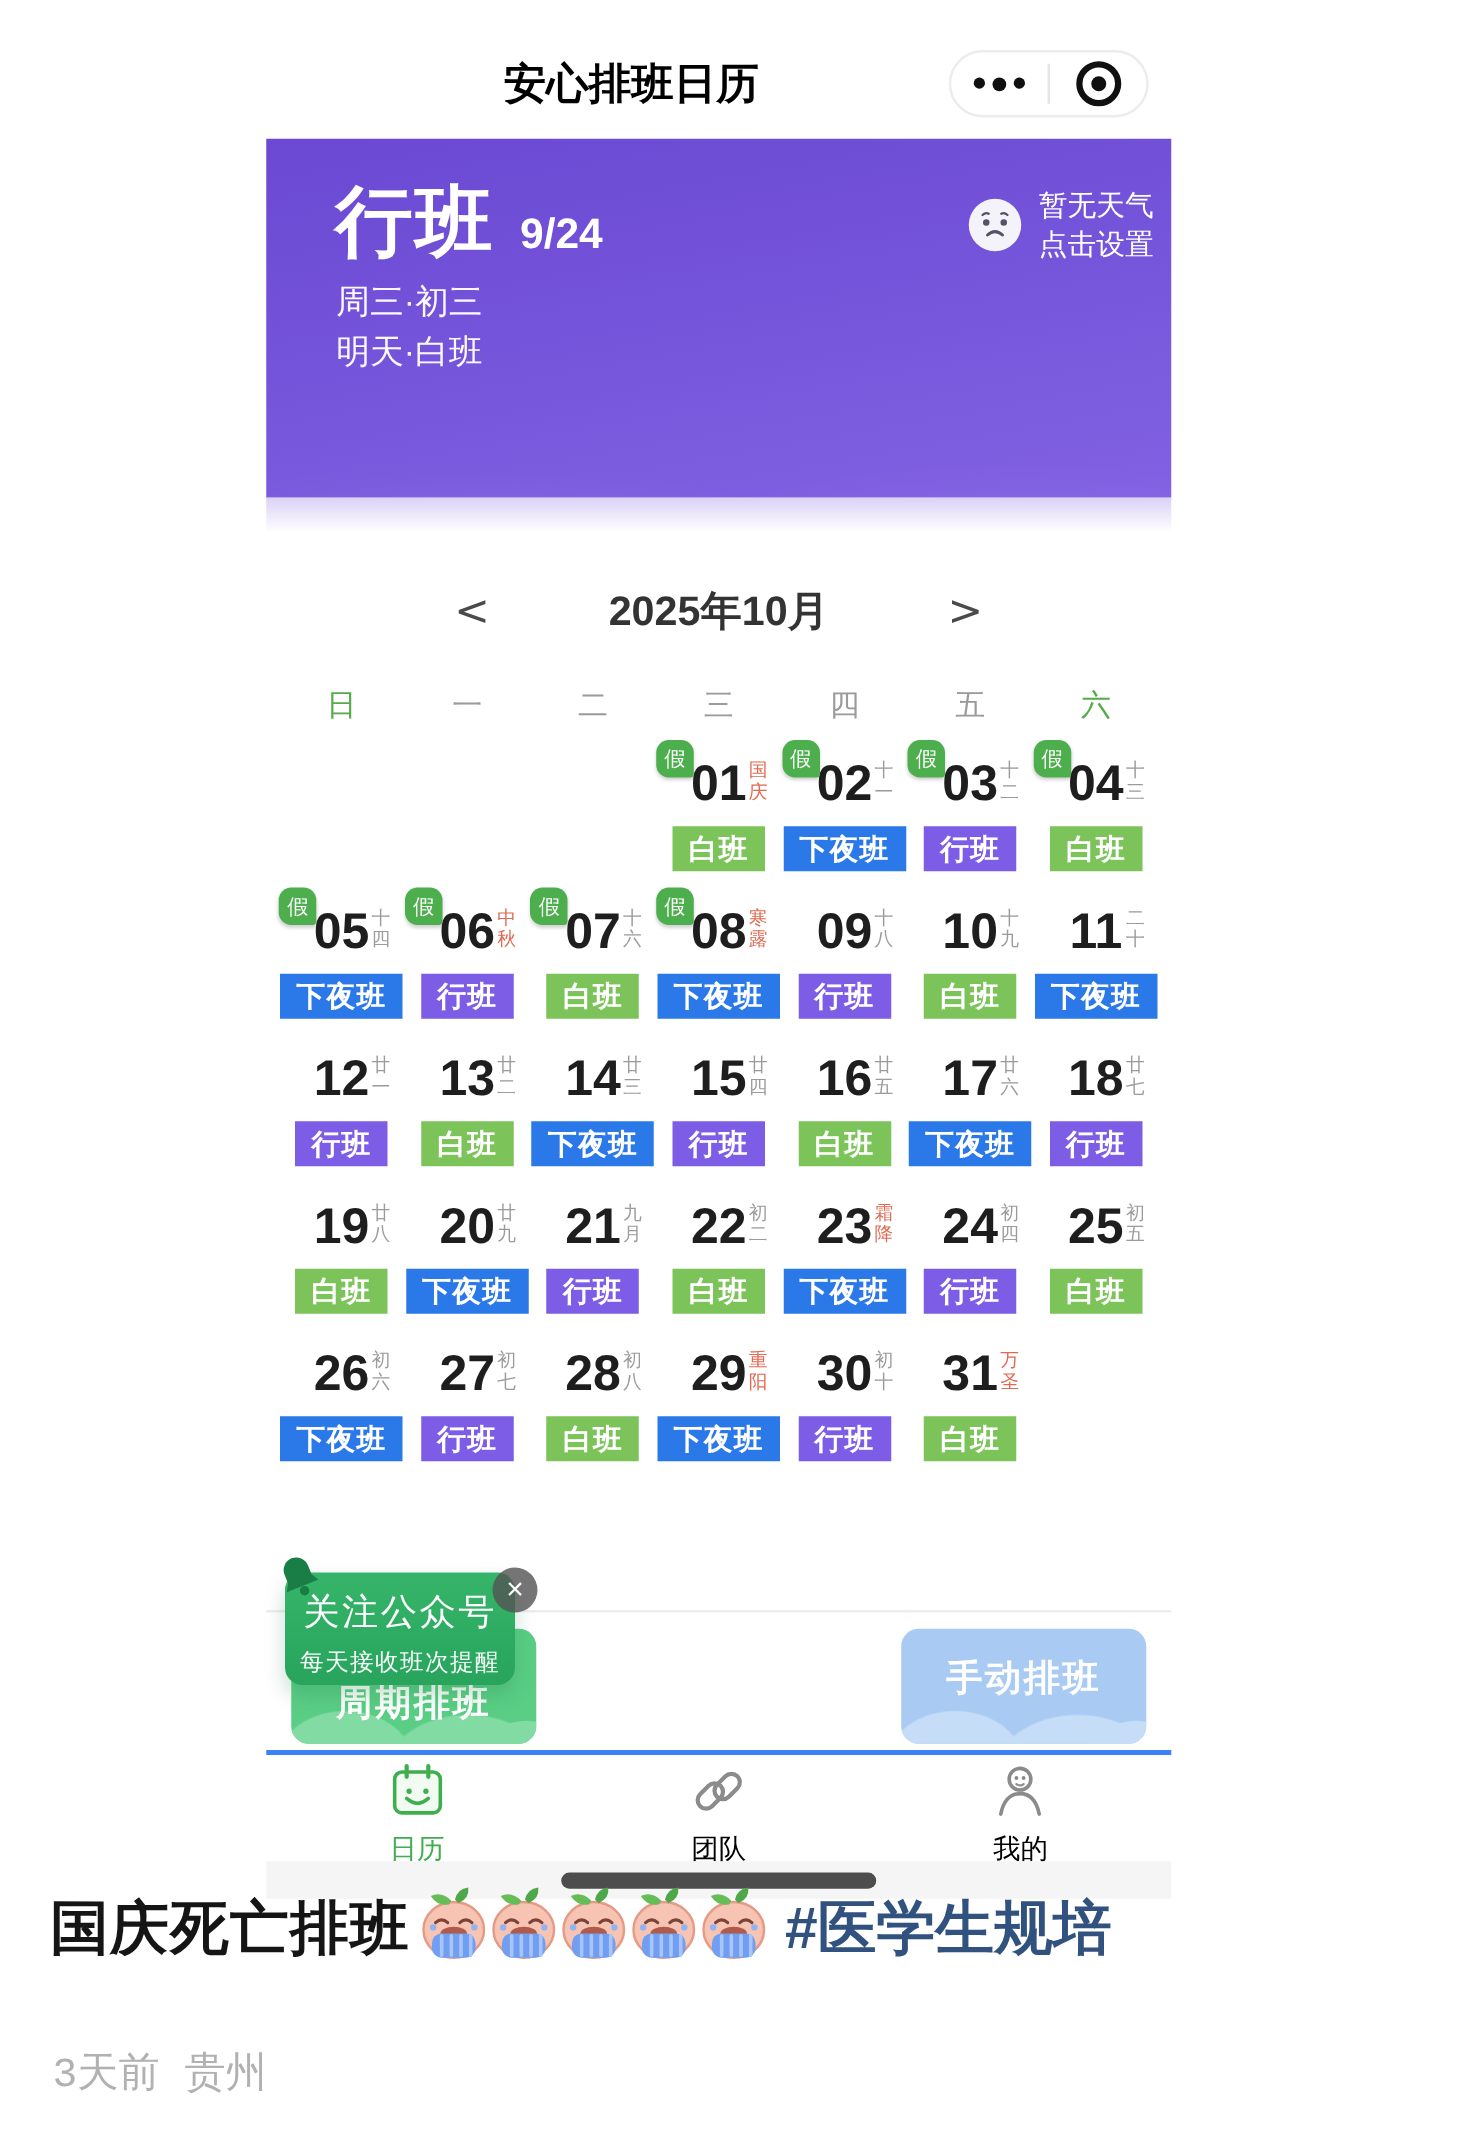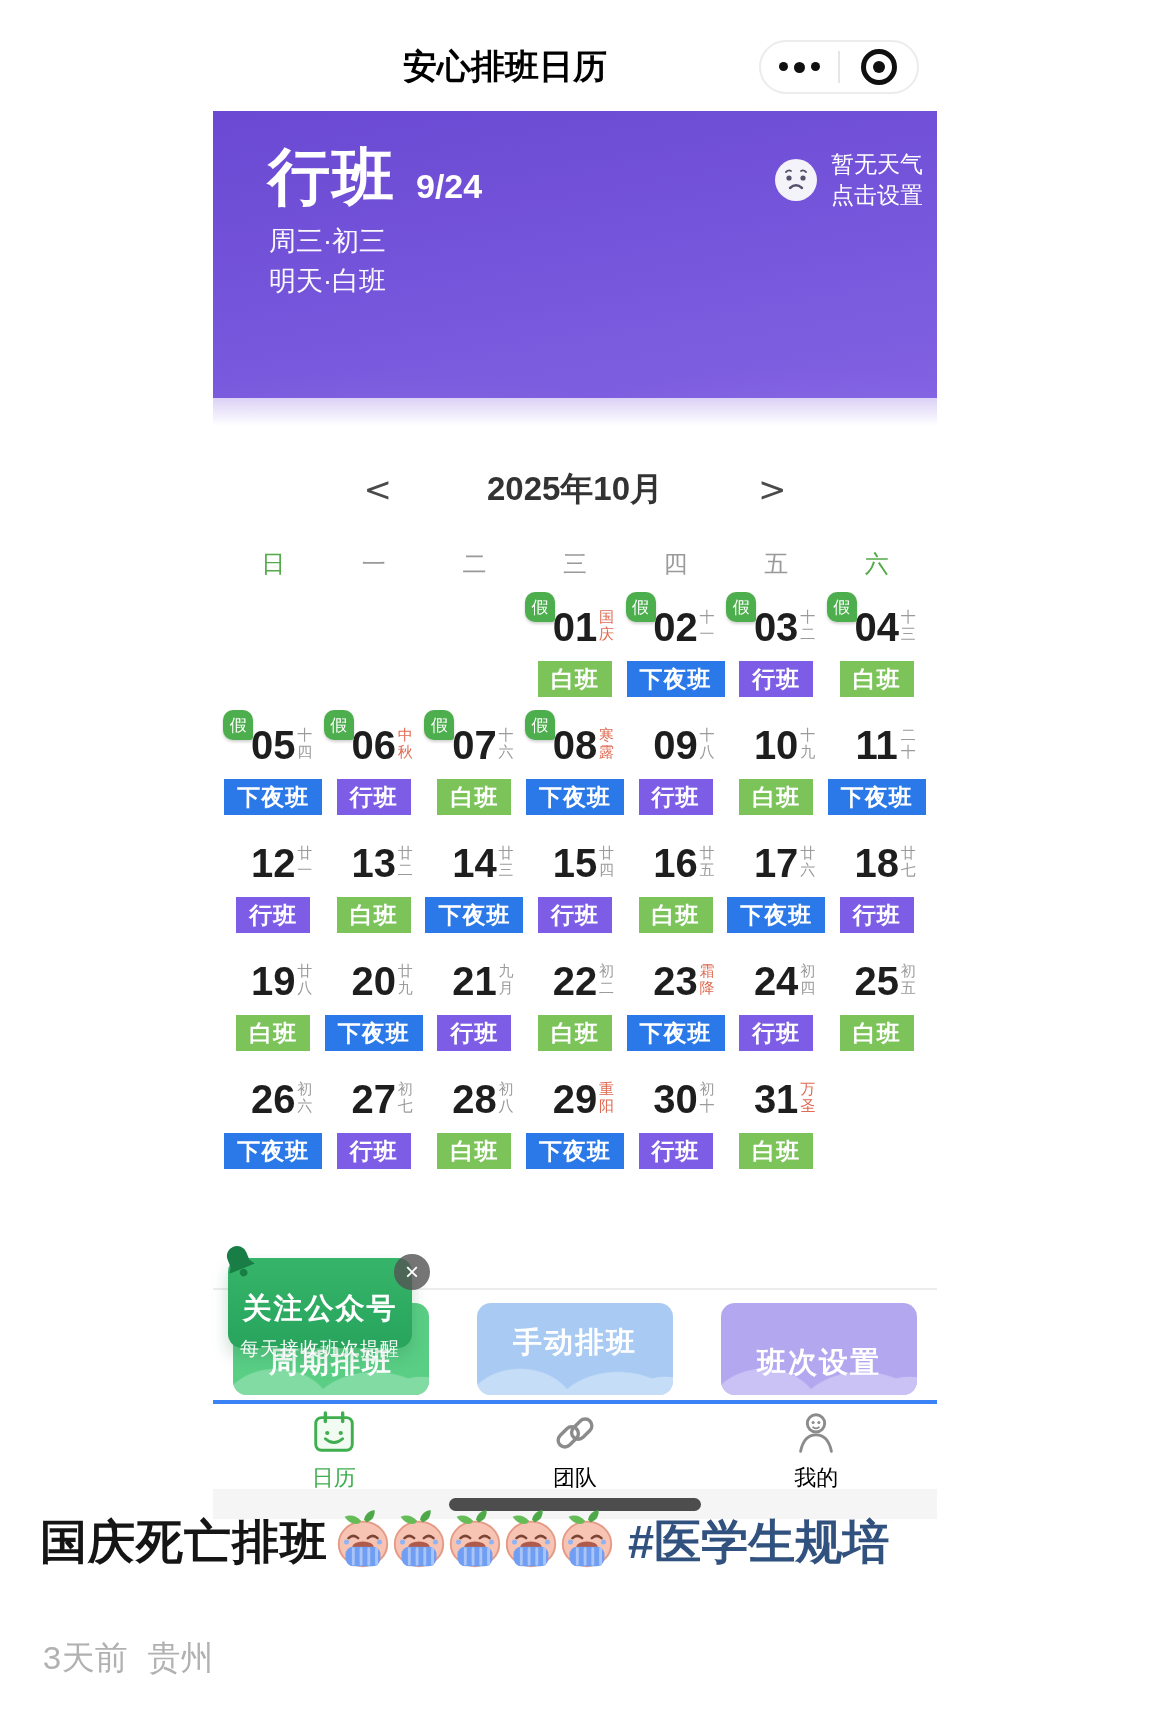--- a/index.html
+++ b/index.html
@@ -65,21 +65,21 @@
   .actions{position:absolute;left:20px;top:1287px;width:684px;display:flex;justify-content:space-between;z-index:1;}
   .action-btn{position:relative;width:196px;height:92px;border-radius:14px;overflow:hidden;cursor:pointer;
          display:flex;align-items:flex-end;justify-content:center;padding-bottom:12px;box-sizing:border-box;
          color:#fff;font-size:29px;font-weight:700;letter-spacing:2px;}
   .mountains{position:absolute;inset:0;pointer-events:none;}
   .action-label{position:relative;z-index:2;}
 
   .popup{position:absolute;left:15px;top:1242px;width:184px;height:90px;z-index:5;
          background:linear-gradient(180deg,#36b56a,#28a45c);border-radius:14px;color:#fff;text-align:center;
          padding-top:12px;box-sizing:border-box;box-shadow:0 8px 16px rgba(40,120,70,.25);cursor:pointer;}
-  .popup-title{font-size:29px;font-weight:700;letter-spacing:2px;margin-top:19px;}
+  .popup-title{font-size:29px;font-weight:400;letter-spacing:2px;}
   .popup-sub{font-size:19px;margin-top:7px;color:rgba(255,255,255,.96);letter-spacing:1px;}
   .popup-bell{position:absolute;left:-8px;top:-16px;transform:rotate(-22deg);}
   .popup-close{position:absolute;right:-18px;top:-4px;width:36px;height:36px;border-radius:50%;
          background:rgba(82,82,82,.80);color:#fff;display:flex;align-items:center;justify-content:center;
          font-size:24px;cursor:pointer;z-index:6;}
 
   
   .tabbar{position:absolute;left:0;top:1384px;width:724px;height:88px;display:flex;border-top:4px solid #3b82f6;background:#fff;}
   .tab{flex:1;display:flex;flex-direction:column;align-items:center;justify-content:flex-start;padding-top:4px;cursor:pointer;}
   .tab-label{font-size:22px;color:#000000;margin-top:1px;}
@@ -485,24 +485,20 @@
 
   <div class="bottom-divider"></div>
   <div class="actions">
       <div class="action-btn" style="background: linear-gradient(rgb(90, 206, 133) 0%, rgb(90, 206, 133) 100%);">
         <div class="mountains" style="background: radial-gradient(90px 70px at 22% 118%, rgb(131, 219, 164) 0px, rgb(131, 219, 164) 60%, transparent 62%), radial-gradient(110px 80px at 72% 128%, rgb(131, 219, 164) 0px, rgb(131, 219, 164) 60%, transparent 62%), radial-gradient(60px 45px at 96% 110%, rgb(131, 219, 164) 0px, rgb(131, 219, 164) 60%, transparent 62%);"></div>
         <span class="action-label">周期排班</span>
       </div>
       <div class="action-btn" style="background: linear-gradient(rgb(169, 203, 243) 0%, rgb(169, 203, 243) 100%); align-items: center;">
         <div class="mountains" style="background: radial-gradient(90px 70px at 22% 118%, rgb(198, 221, 248) 0px, rgb(198, 221, 248) 60%, transparent 62%), radial-gradient(110px 80px at 72% 128%, rgb(198, 221, 248) 0px, rgb(198, 221, 248) 60%, transparent 62%), radial-gradient(60px 45px at 96% 110%, rgb(198, 221, 248) 0px, rgb(198, 221, 248) 60%, transparent 62%);"></div>
         <span class="action-label">手动排班</span>
-      </div>
-      <div class="action-btn" style="background: linear-gradient(rgb(179, 168, 239) 0%, rgb(179, 168, 239) 100%);">
-        <div class="mountains" style="background: radial-gradient(90px 70px at 22% 118%, rgb(202, 194, 245) 0px, rgb(202, 194, 245) 60%, transparent 62%), radial-gradient(110px 80px at 72% 128%, rgb(202, 194, 245) 0px, rgb(202, 194, 245) 60%, transparent 62%), radial-gradient(60px 45px at 96% 110%, rgb(202, 194, 245) 0px, rgb(202, 194, 245) 60%, transparent 62%);"></div>
-        <span class="action-label">班次设置</span>
       </div>
     </div>
 
   <div class="popup">
     <svg class="popup-bell" width="38" height="38" viewBox="0 0 32 32">
       <path d="M16 3 a8.5 8.5 0 0 1 8.5 8.5 v6.5 l3 5 h-23 l3 -5 v-6.5 a8.5 8.5 0 0 1 8.5 -8.5z" fill="#187e45"></path>
       <circle cx="16" cy="26.5" r="3.2" fill="#187e45"></circle>
     </svg>
     <div class="popup-title">关注公众号</div>
     <div class="popup-sub">每天接收班次提醒</div>

